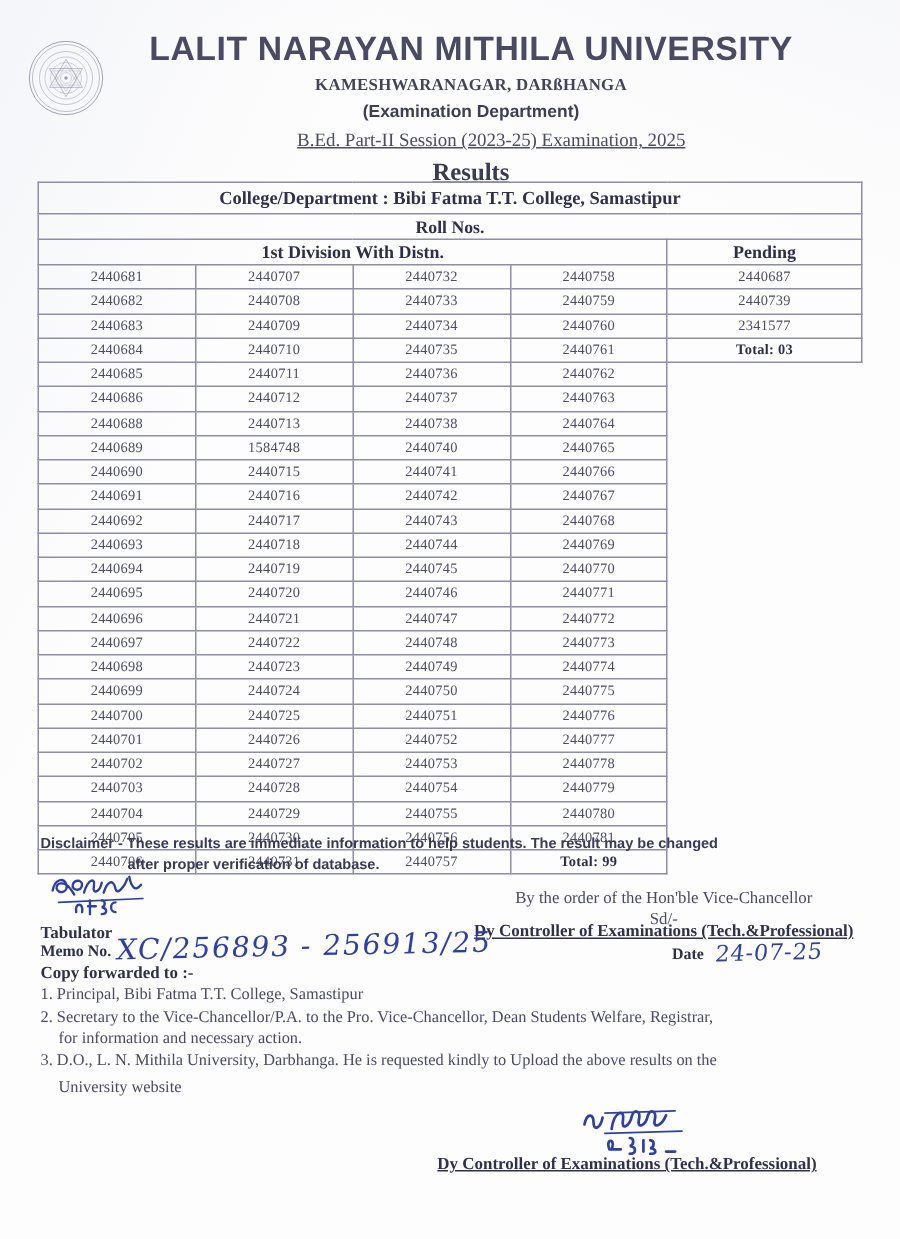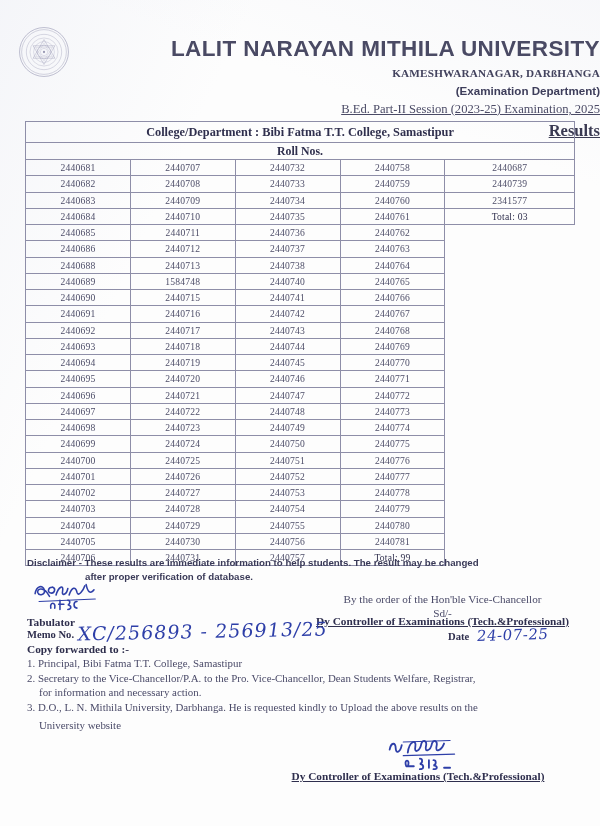--- a/index.html
+++ b/index.html
@@ -21,22 +21,22 @@
     inset: 0;
     background: #fdfdfd;
     background-image:
       linear-gradient(115deg, rgba(225,228,240,0.30) 0%, rgba(255,255,255,0) 26%),
       linear-gradient(200deg, rgba(230,232,242,0.25) 0%, rgba(255,255,255,0) 18%);
   }
 
   
   .header {
     position: relative;
-    padding-top: 32px;
-    text-align: right;
+    padding-top: 16px;
+    text-align: center;
   }
   .emblem {
     position: absolute;
     left: 18px;
     top: 26px;
     width: 52px;
     height: 52px;
   }
   .univ-name {
     font-family: "Liberation Sans", sans-serif;
@@ -118,21 +118,21 @@
     color: #2e2e4c;
   }
   .roll-cell {
     height: 15.25px;
     font-family: "Liberation Sans", sans-serif;
     font-size: 9.6px;
     color: #4d4d68;
     letter-spacing: 0.2px;
   }
   .roll-cell.total {
-    font-weight: normal;
+    font-weight: bold;
     color: #2f2f4d;
   }
   td.nb { border: none !important; }
 
   
   .disclaimer {
     position: absolute;
     left: 27px;
     top: 556px;
     width: 545px;
@@ -300,20 +300,24 @@
         <col style="width:19.1%">
         <col style="width:23.6%">
       </colgroup>
       <tbody>
         <tr>
           <td class="r-college" colspan="5">College/Department : Bibi Fatma T.T. College, Samastipur</td>
         </tr>
         <tr>
           <td class="r-rollnos" colspan="5">Roll Nos.</td>
         </tr>
+        <tr>
+          <td class="r-divhdr" colspan="4">1st Division With Distn.</td>
+          <td class="r-divhdr">Pending</td>
+        </tr>
       </tbody>
       <tbody id="roll-body">
           <tr>
             <td class="roll-cell">2440681</td>
             <td class="roll-cell">2440707</td>
             <td class="roll-cell">2440732</td>
             <td class="roll-cell">2440758</td>
             <td class="roll-cell">2440687</td>
           </tr>
           <tr>

